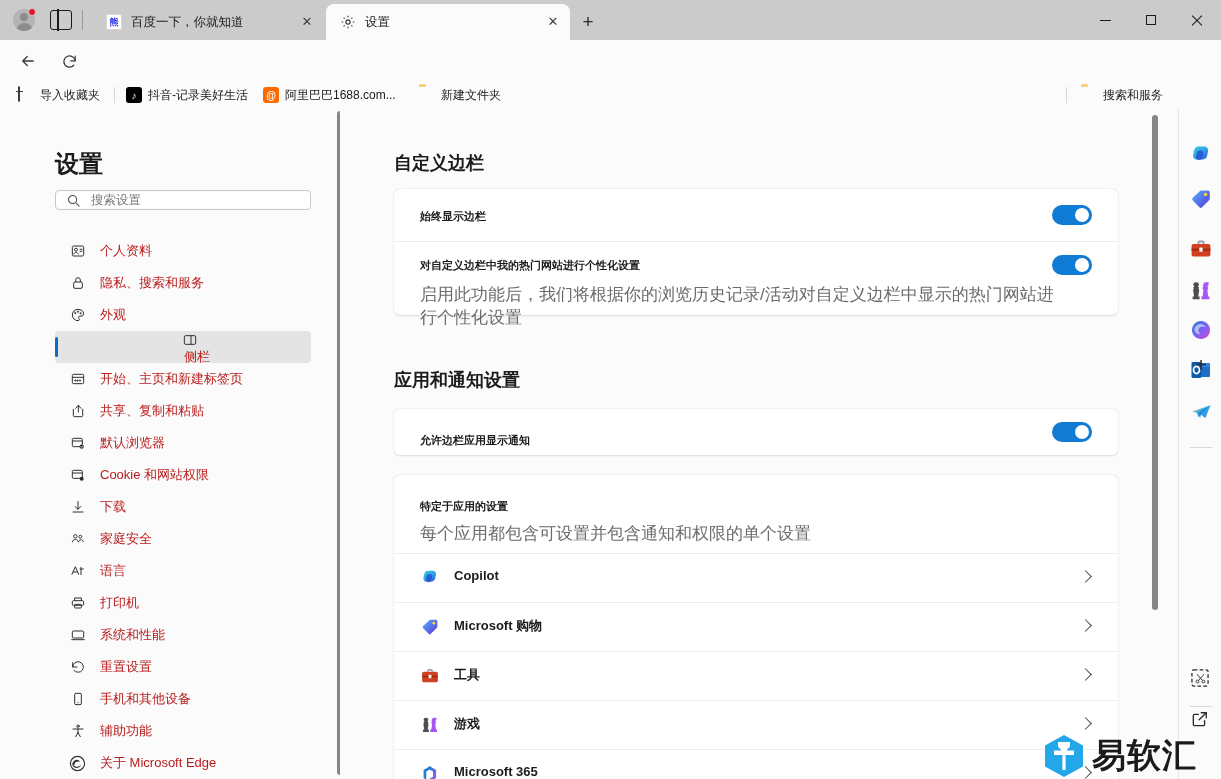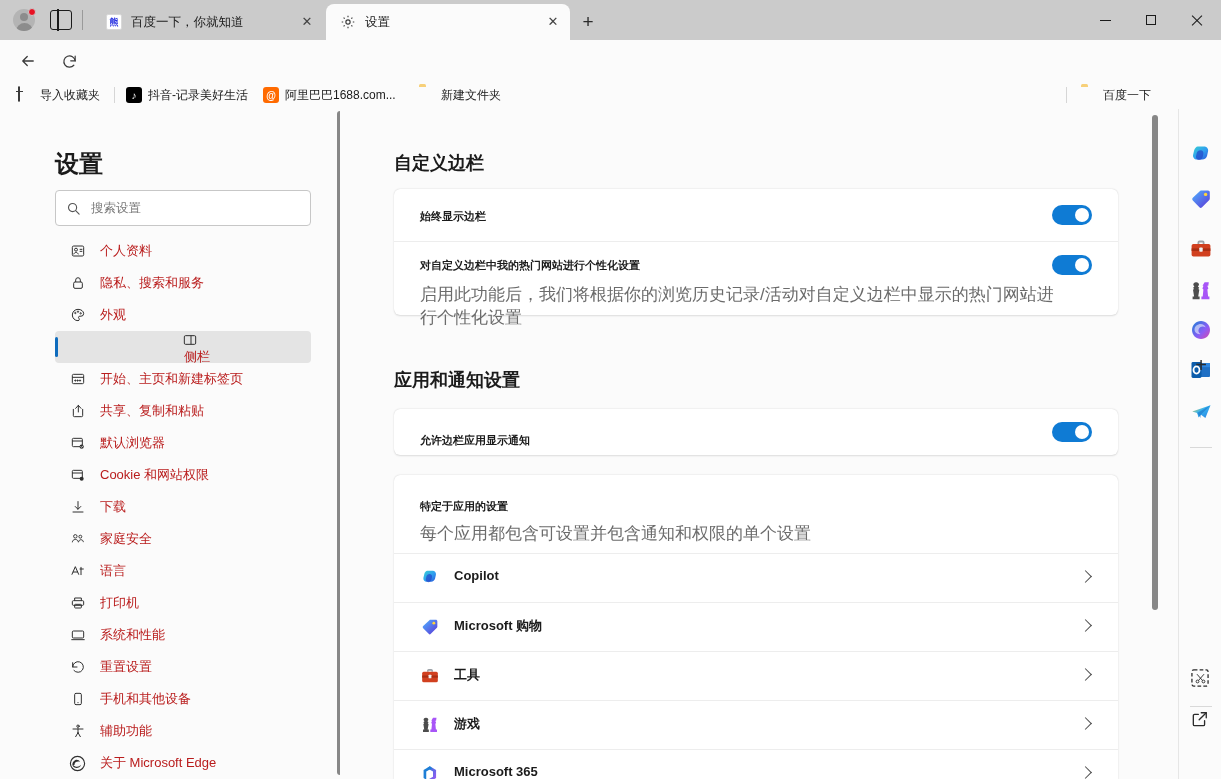--- a/index.html
+++ b/index.html
@@ -146,21 +146,21 @@
   .page{
     position:absolute; left:0; top:109px; width:1178px; height:670px; background:#ffffff;
   }
   .settings-left{
     position:absolute; left:0; top:0; width:340px; height:670px; background:#fbfbfb; overflow:hidden;
   }
   .settings-title{
     position:absolute; left:55px; top:39px; font-size:24px; font-weight:bold; color:#1b1b1b;
   }
   .search-box{
-    position:absolute; left:55px; top:81px; width:256px; height:36px;
+    position:absolute; left:55px; top:81px; width:256px; height:20px;
     border:1px solid #c7c7c7; border-radius:4px; background:#ffffff;
     display:flex; align-items:center;
   }
   .search-box .si{ margin-left:10px; width:15px;height:15px; color:#555; }
   .search-box .sp{ font-size:12.5px; color:#797979; margin-left:10px; }
 
   .nav-list{ position:absolute; left:55px; top:126px; width:256px; }
   .nav-item{
     position:relative; height:32px; display:flex; align-items:center;
     border-radius:4px; padding-left:14px; margin-bottom:0;
@@ -391,21 +391,21 @@
         </span>
       <span>阿里巴巴1688.com...</span>
     </div>
     <div class="bm" style="left:413px;">
       <span class="bmi"><span class="ico-folder"></span></span>
       <span>新建文件夹</span>
     </div>
     <div class="bm-sep" style="left:1066px;"></div>
     <div class="bm" style="left:1075px;">
       <span class="bmi"><span class="ico-folder"></span></span>
-      <span>百度一下</span>
+      <span>搜索和服务</span>
     </div>
   </div>
 
   <div class="page">
 
     <div class="settings-left">
       <div class="settings-title">设置</div>
 
       <div class="search-box">
         <span class="si">
@@ -839,14 +839,18 @@
 
     <span class="eb-out" style="top:600px;">
       <svg width="20" height="20" viewBox="0 0 24 24" fill="none" stroke="#2b2b2b" stroke-width="1.6" stroke-linecap="round" stroke-linejoin="round">
         <path d="M13.5 4.5H19.5V10.5"></path>
           <path d="M19.5 4.5L11 13"></path>
         <path d="M17.5 14v4.5a1.5 1.5 0 01-1.5 1.5H5.5A1.5 1.5 0 014 18.5V8a1.5 1.5 0 011.5-1.5H10"></path>
       </svg>
     </span>
   </div>
 
+  <div class="watermark">
+    <span class="wm-mark"></span>
+    <span class="wm-text">易软汇</span>
+  </div>
 
 </div>
 
 </body></html>

